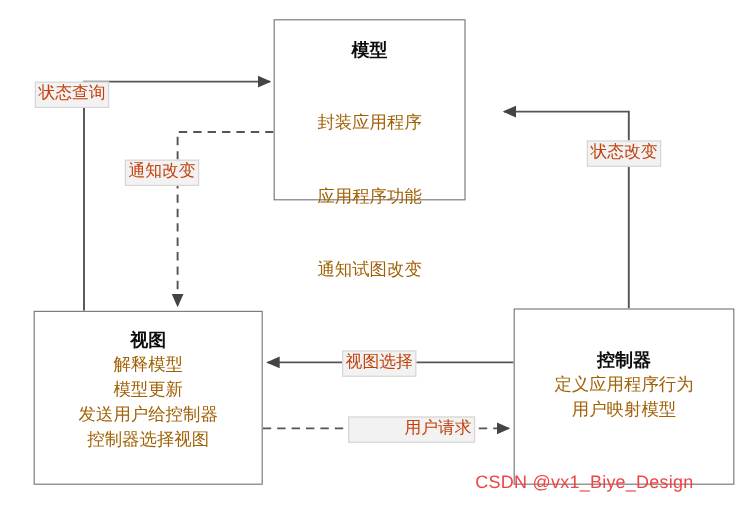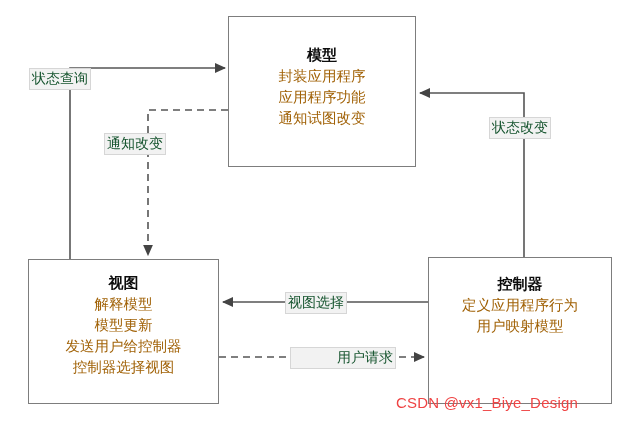--- a/index.html
+++ b/index.html
@@ -45,46 +45,47 @@
   .node .node-line {
     font-size: 14.5px;
     color: #a16207;
     line-height: 21px;
     white-space: nowrap;
     font-family: "Liberation Serif", "DejaVu Serif", serif;
   }
   #node-model {
     left: 228px;
     top: 16px;
-    width: 188px;
+    width: 160px;
     height: 151px;
-    padding-top: 28px;
+    padding-top: 15px;
     justify-content: flex-start;
+    gap: 40px;
   }
   #node-view {
     left: 28px;
     top: 259px;
     width: 191px;
     height: 145px;
     padding-top: 13px;
     justify-content: flex-start;
   }
   #node-controller {
     left: 428px;
     top: 257px;
     width: 184px;
     height: 147px;
-    padding-top: 16px;
+    padding-top: 32px;
     justify-content: flex-start;
   }
   .edge-label {
     position: absolute;
     background: #f2f2f2;
     border: 1px solid #d6d6d6;
-    color: #14532d;
+    color: #c2410c;
     font-size: 14px;
     line-height: 17px;
     padding: 1px 2px 2px 2px;
     white-space: nowrap;
     font-family: Liberation Serif, serif;
   }
   #label-state-query { left: 29px; top: 68px; }
   #label-notify-change { left: 104px; top: 133px; }
   #label-state-change { left: 489px; top: 117px; }
   #label-view-select { left: 285px; top: 292px; }

